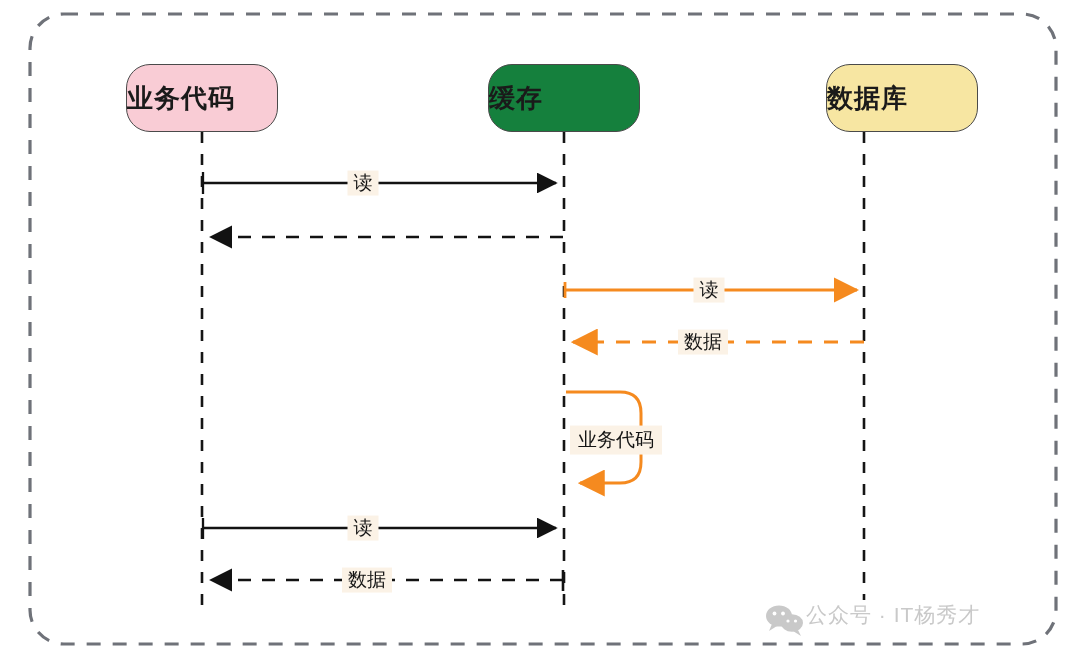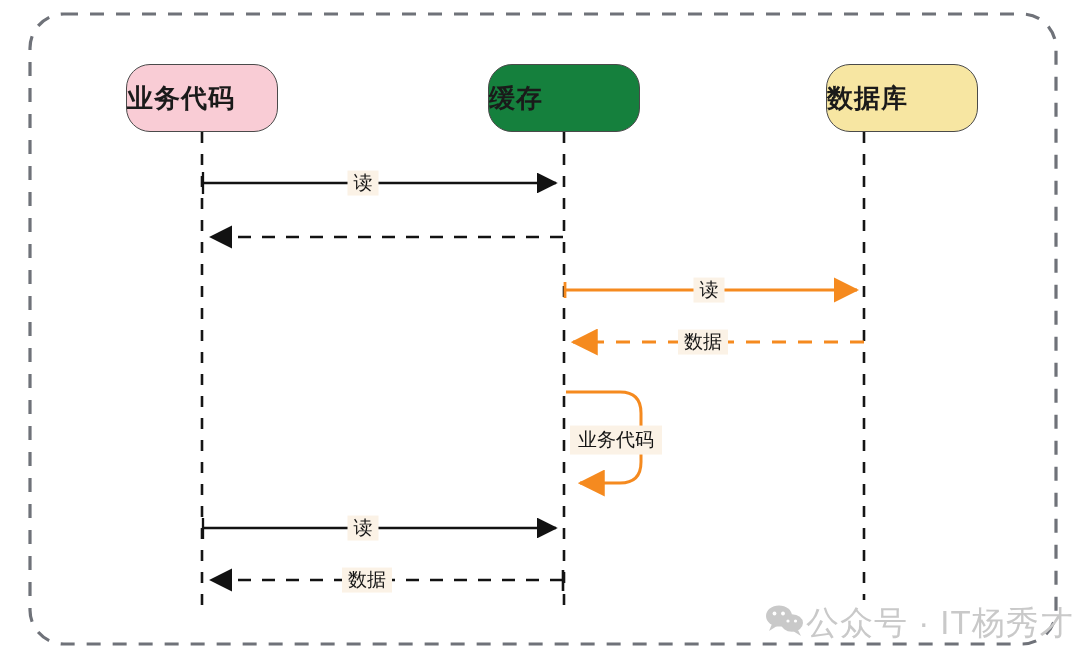--- a/index.html
+++ b/index.html
@@ -57,21 +57,21 @@
     transform: translate(0, -50%);
     background: #fbf2e6;
     padding: 4px 8px;
   }
   #watermark {
     position: absolute;
     display: flex;
     align-items: center;
     gap: 10px;
     color: #c9c9c9;
-    font-size: 33px;
+    font-size: 21px;
     white-space: nowrap;
     letter-spacing: 1px;
     font-family: "Liberation Sans", "DejaVu Sans", sans-serif;
   }
 </style>
 </head>
 <body>
 
 <div id="canvas">
 

